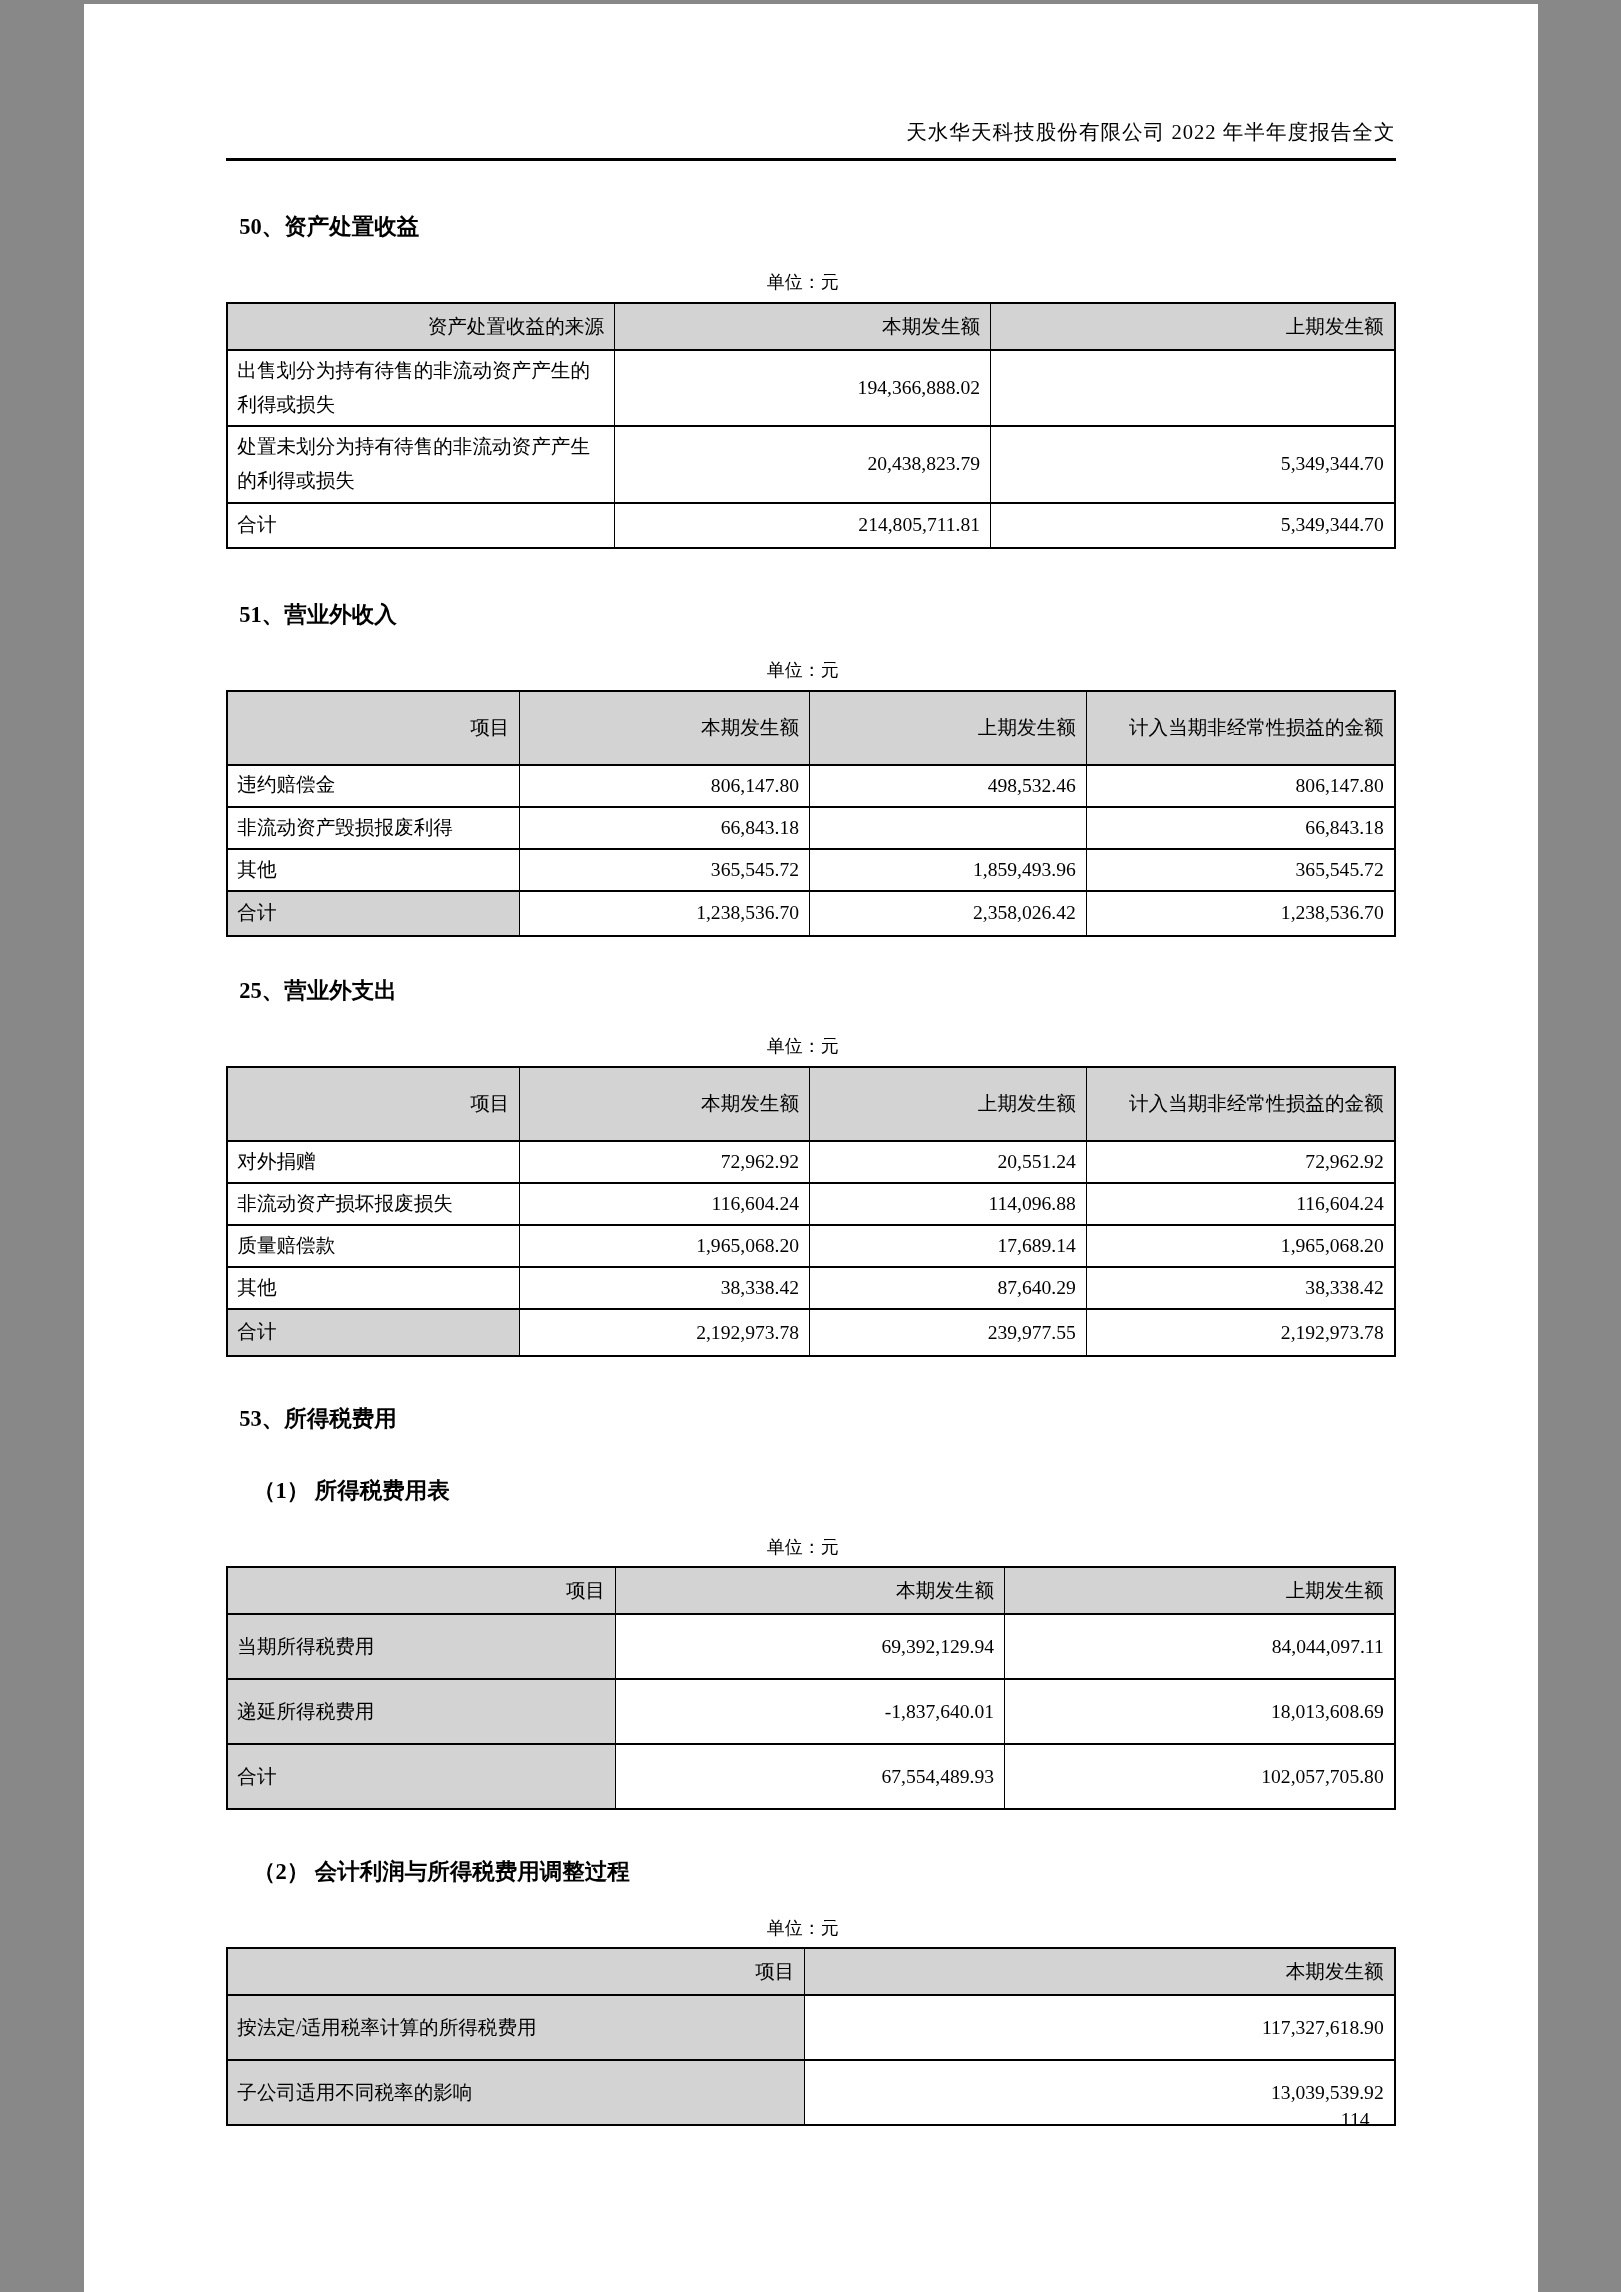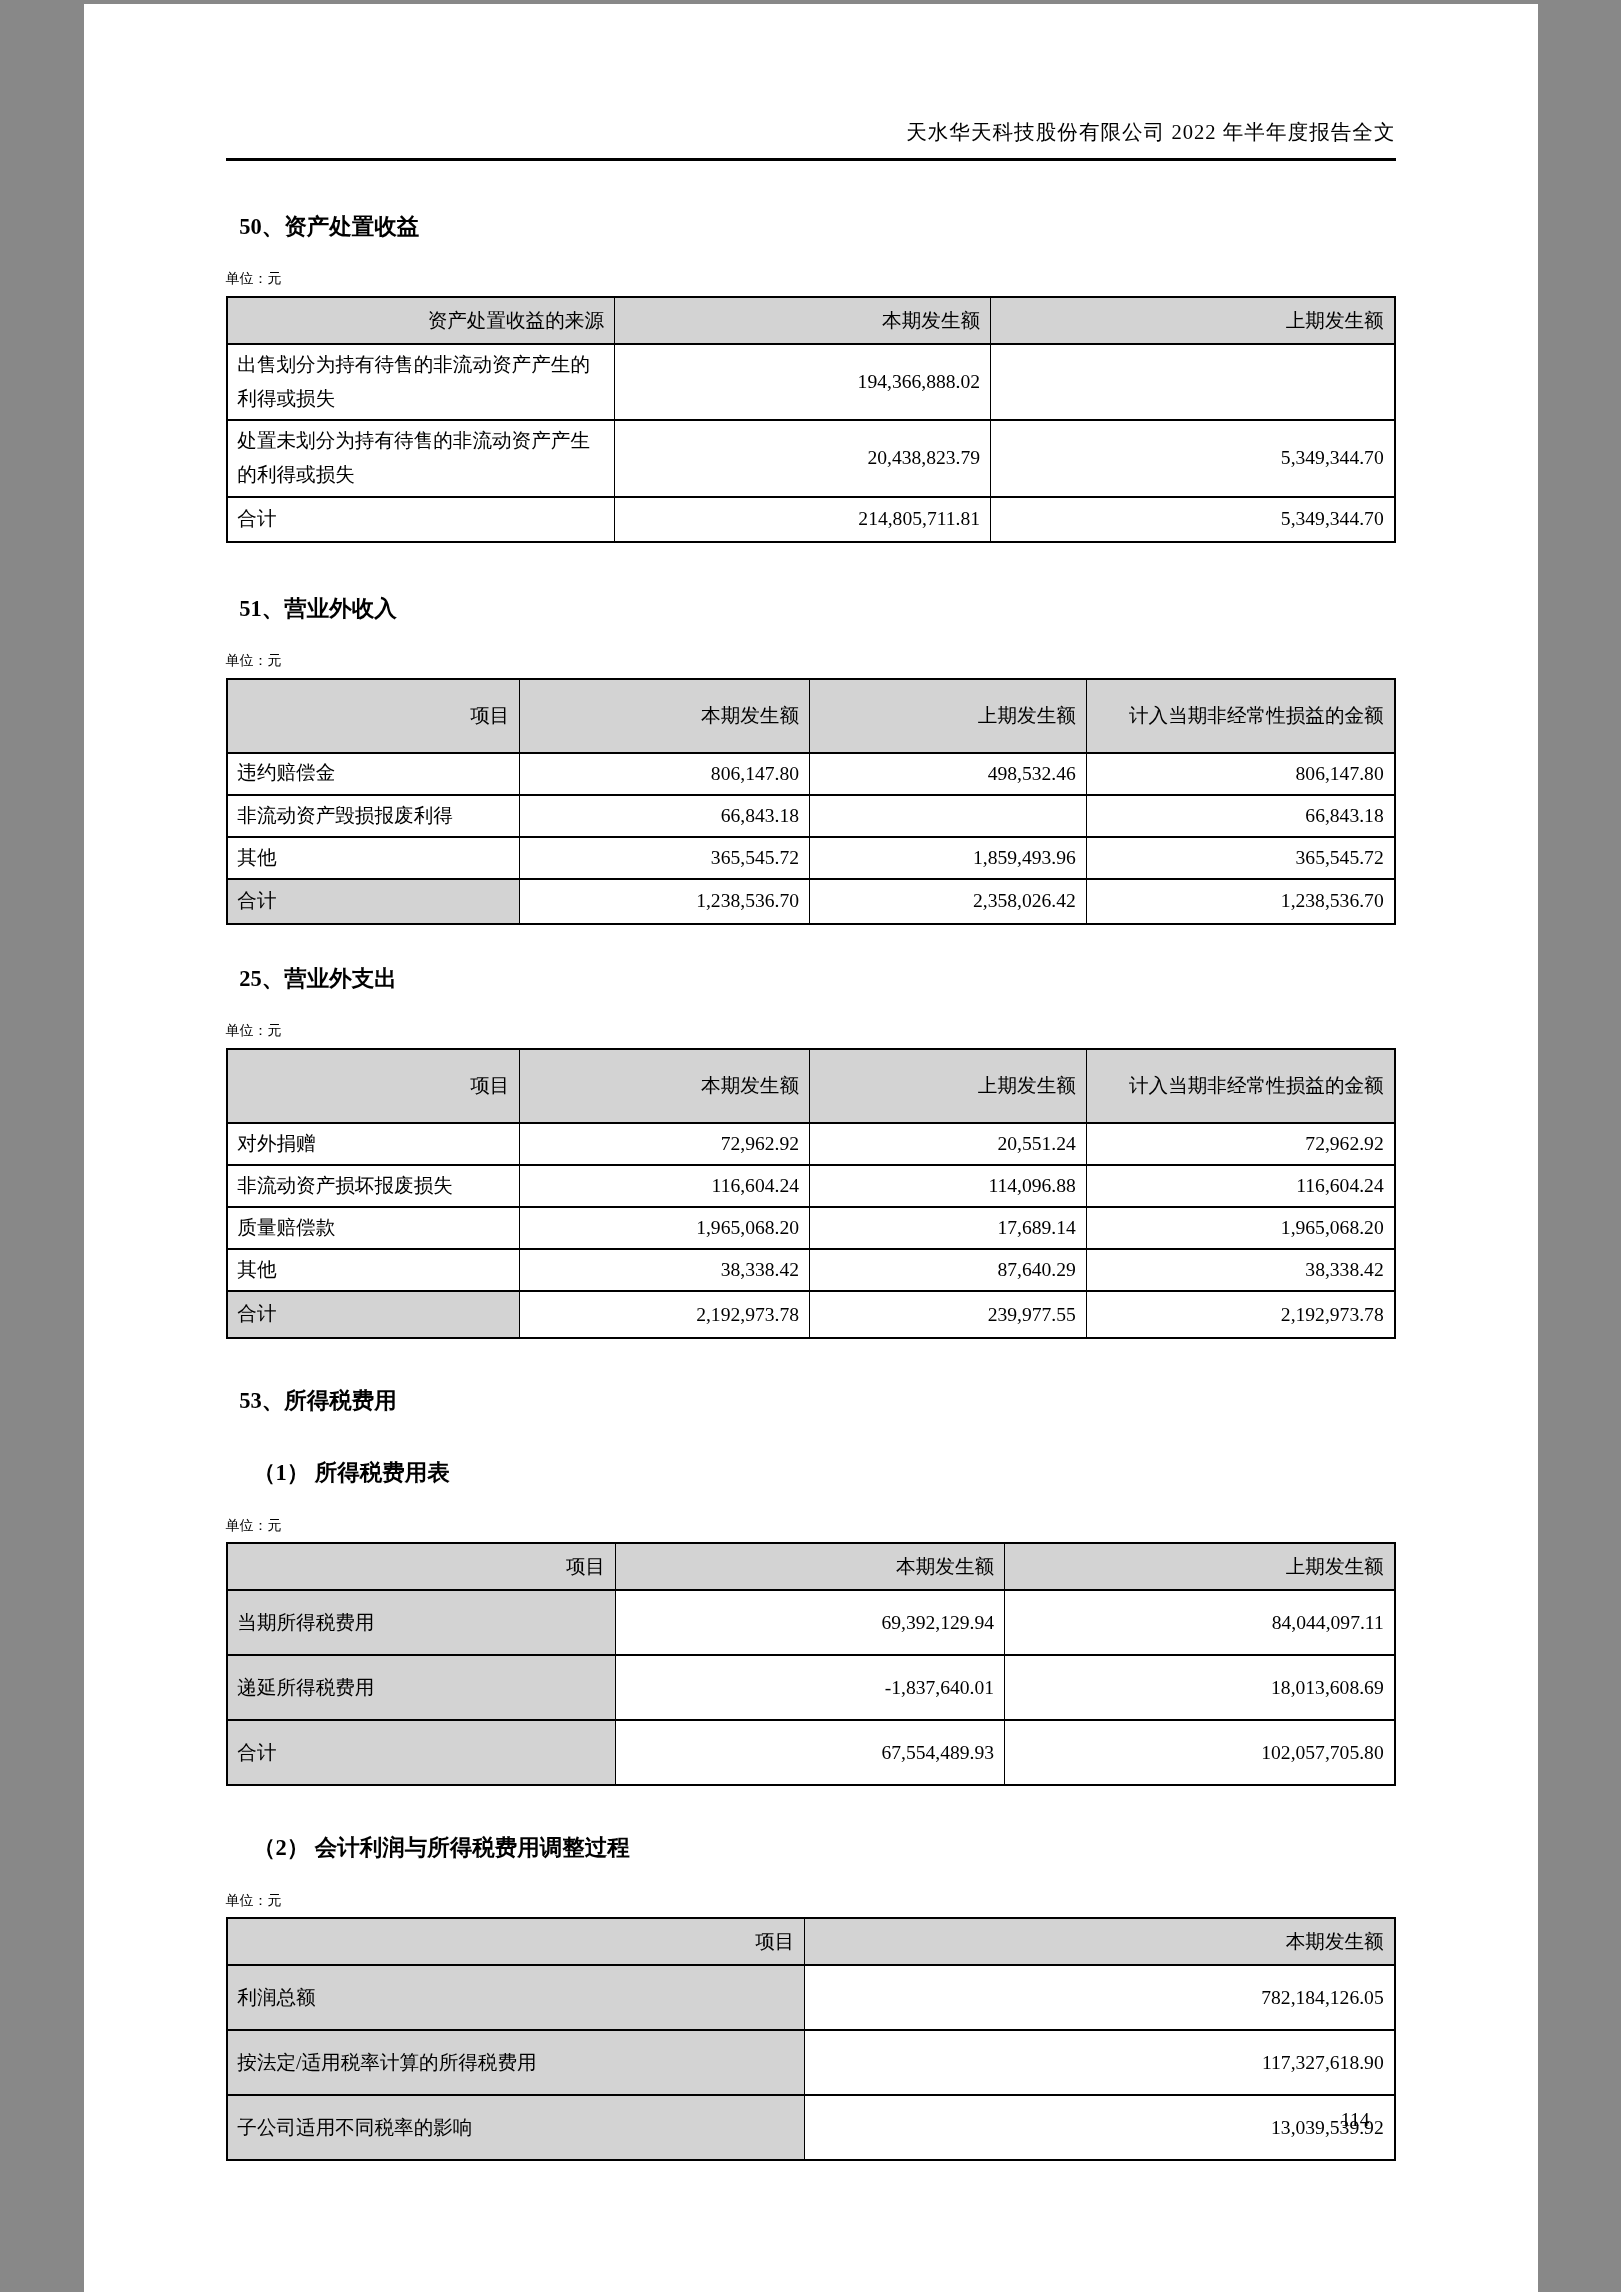--- a/index.html
+++ b/index.html
@@ -24,21 +24,21 @@
     margin:0; font-size:22.5px; font-weight:bold;
     padding-left:27.4px; line-height:1.3;
   }
   .m-h50 { margin-top:51px; }
   .m-h51 { margin-top:51px; }
   .m-h52 { margin-top:39px; }
   .m-h53 { margin-top:47px; }
   .m-h531 { margin-top:43px; }
   .m-h532 { margin-top:47px; }
   .unit {
-    text-align:left; font-size:14px; padding-right:15.7px;
+    text-align:center; font-size:18px; padding-right:15.7px;
     margin-top:29px; margin-bottom:7.8px;
   }
   table.fin {
     width:100%; border-collapse:collapse; table-layout:fixed;
     font-size:19.6px; border:2.9px solid #000;
   }
   table.fin th, table.fin td {
     border:1px solid #000;
     border-top:2px solid #000; border-bottom:2px solid #000;
     vertical-align:middle;
@@ -241,24 +241,20 @@
           <col style="width:50.5%">
         </colgroup>
       <thead>
         <tr class="h48">
           <th>项目</th>
           <th>本期发生额</th>
         </tr>
       </thead>
       <tbody>
         <tr class="h66">
-          <td class="lbl gray">利润总额</td>
-          <td class="num">782,184,126.05</td>
-        </tr>
-        <tr class="h66">
           <td class="lbl gray">按法定/适用税率计算的所得税费用</td>
           <td class="num">117,327,618.90</td>
         </tr>
         <tr class="h66">
           <td class="lbl gray">子公司适用不同税率的影响</td>
           <td class="num">13,039,539.92</td>
         </tr>
       </tbody>
     </table>
 

